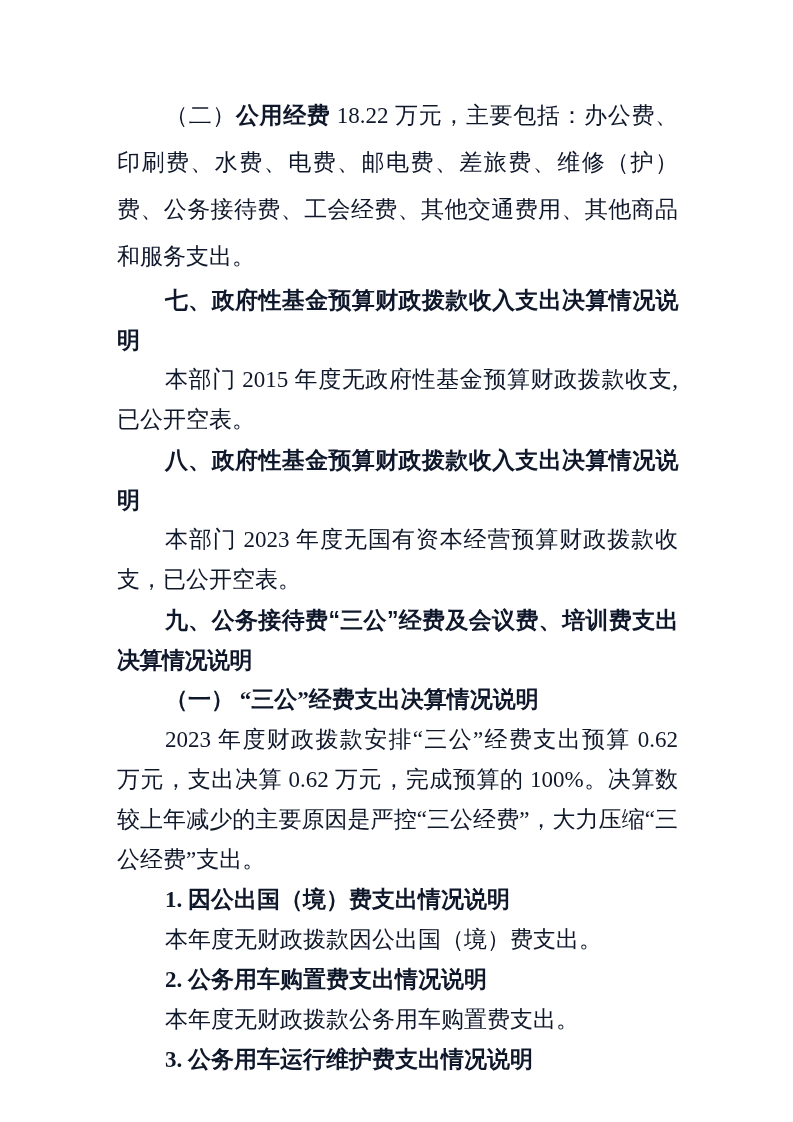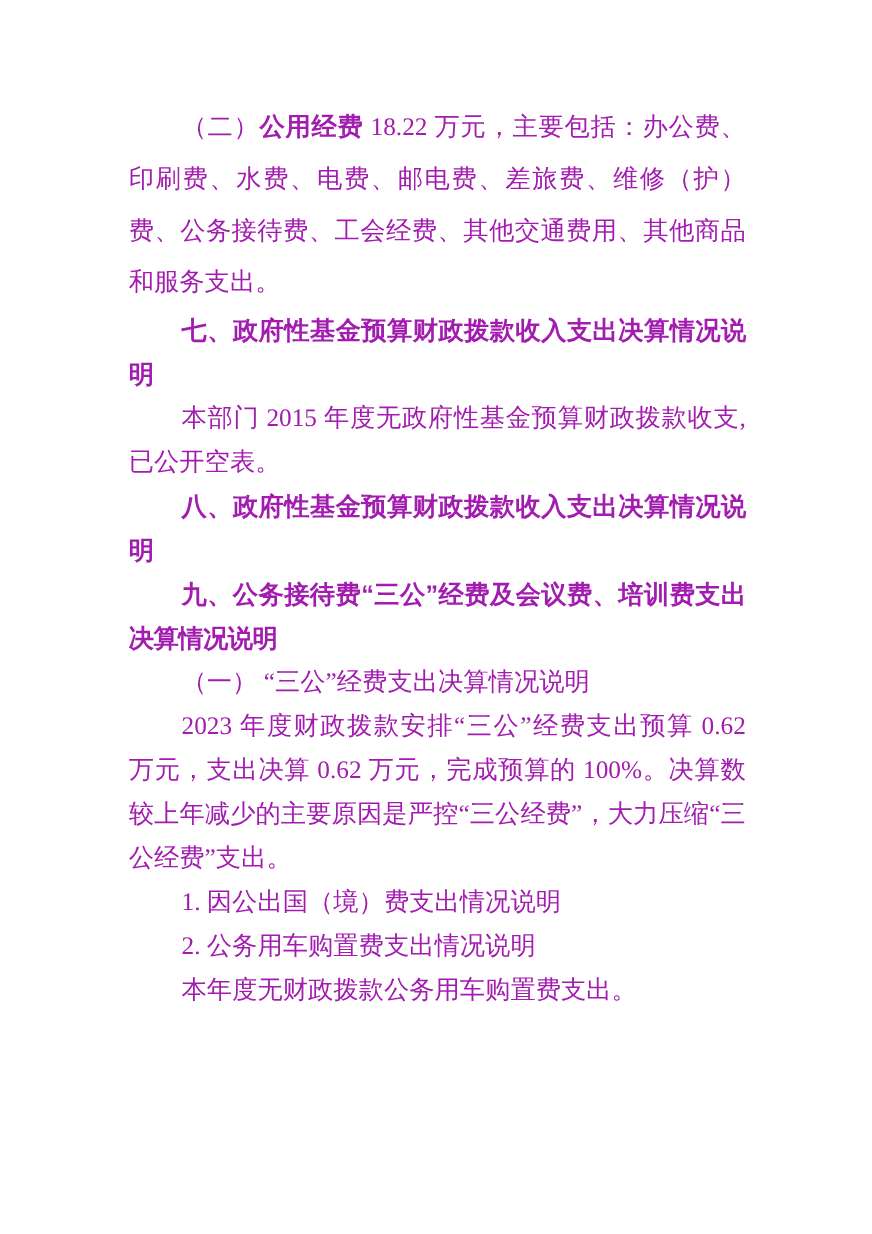--- a/index.html
+++ b/index.html
@@ -41,35 +41,38 @@
   }
   
   .p-heading {
     font-family: Liberation Sans, sans-serif;
     font-weight: bold;
     letter-spacing: -0.5px;
   }
   
   .p-subheading,
   .p-numbered {
-    font-weight: 400;
+    font-weight: 700;
   }
   .seg-bold {
     font-weight: bold;
   }
 </style>
 </head>
 <body>
 
 <div class="page" style="background: rgb(255, 255, 255);">
-  <div class="content" id="doc-content" style="color: #a21caf;">
+  <div class="content" id="doc-content" style="color: #0f172a;">
       <p class="p-body-first"><span class="seg">（二）</span><span class="seg-bold">公用经费</span><span class="seg"> 18.22 万元，主要包括：办公费、印刷费、水费、电费、邮电费、差旅费、维修（护）费、公务接待费、工会经费、其他交通费用、其他商品和服务支出。</span></p>
       <p class="p-heading"><span class="seg-bold">七、政府性基金预算财政拨款收入支出决算情况说明</span></p>
       <p class="p-body"><span class="seg">本部门 2015 年度无政府性基金预算财政拨款收支,已公开空表。</span></p>
       <p class="p-heading"><span class="seg-bold">八、政府性基金预算财政拨款收入支出决算情况说明</span></p>
+      <p class="p-body"><span class="seg">本部门 2023 年度无国有资本经营预算财政拨款收支，已公开空表。</span></p>
       <p class="p-heading"><span class="seg-bold">九、公务接待费“三公”经费及会议费、培训费支出决算情况说明</span></p>
       <p class="p-subheading"><span class="seg">（一） “三公”经费支出决算情况说明</span></p>
       <p class="p-body"><span class="seg">2023 年度财政拨款安排“三公”经费支出预算 0.62 万元，支出决算 0.62 万元，完成预算的 100%。决算数较上年减少的主要原因是严控“三公经费”，大力压缩“三公经费”支出。</span></p>
       <p class="p-numbered"><span class="seg">1. 因公出国（境）费支出情况说明</span></p>
+      <p class="p-body"><span class="seg">本年度无财政拨款因公出国（境）费支出。</span></p>
       <p class="p-numbered"><span class="seg">2. 公务用车购置费支出情况说明</span></p>
       <p class="p-body"><span class="seg">本年度无财政拨款公务用车购置费支出。</span></p>
+      <p class="p-numbered"><span class="seg">3. 公务用车运行维护费支出情况说明</span></p>
     </div>
 </div>
 
 </body></html>

